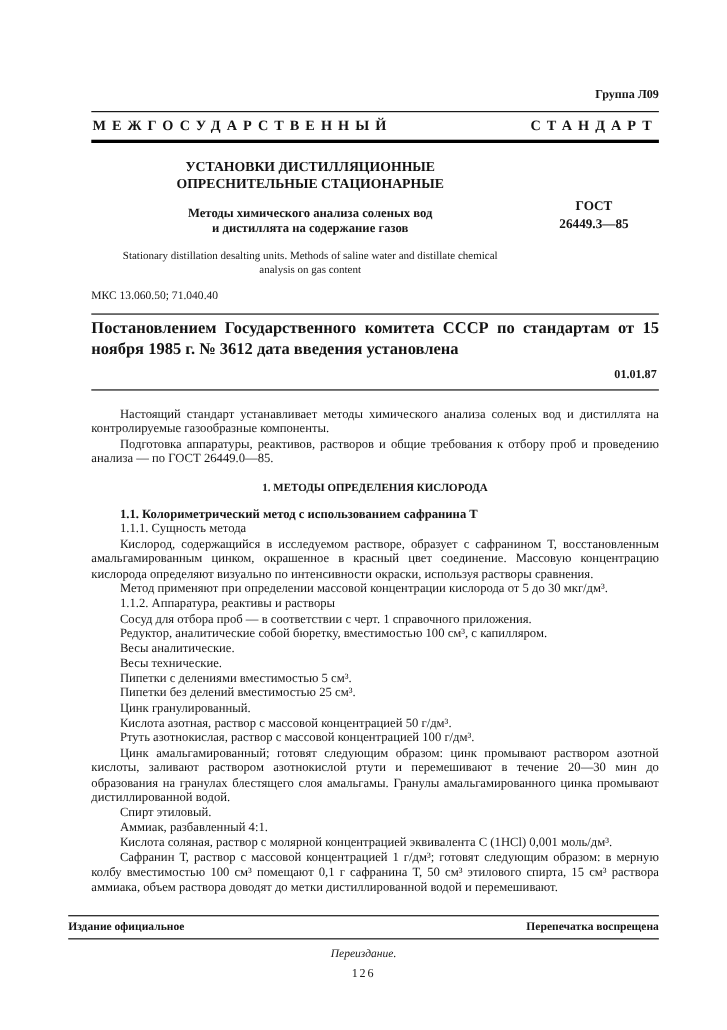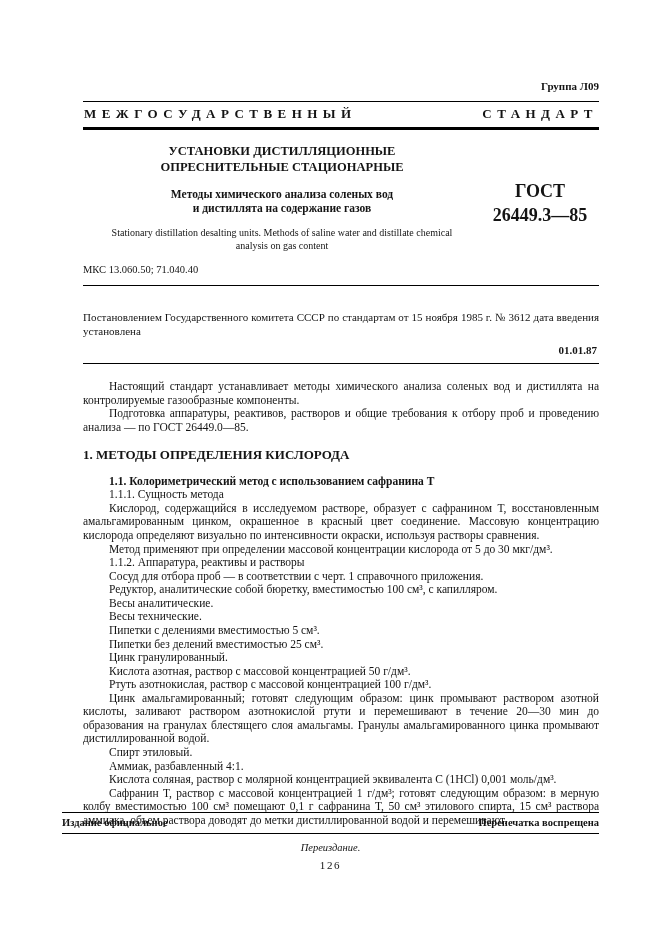--- a/index.html
+++ b/index.html
@@ -18,36 +18,36 @@
     display:flex; justify-content:space-between; align-items:center;
     padding:4px 1px 5px 1px; font-weight:bold; font-size:13px;
   }
   .std-header span { letter-spacing:0.42em; }
 
   .title-block { display:flex; margin-top:13px; }
   .title-main { flex:1; text-align:center; }
   .doc-title { font-weight:bold; font-size:12.5px; line-height:1.3; }
   .doc-subtitle { font-weight:bold; font-size:11.5px; line-height:1.3; margin-top:11px; }
   .english-title { font-size:10px; line-height:1.25; margin-top:11px; }
-  .gost-box { width:118px; text-align:center; font-weight:bold; font-size:18px; line-height:1.35; padding-top:36px; }
+  .gost-box { width:118px; text-align:center; font-weight:bold; font-size:12px; line-height:1.35; padding-top:36px; }
 
   .codes { font-size:10.5px; line-height:1.45; margin-top:10px; }
 
   .rule { border-top:1px solid #000; margin-top:7px; }
 
-  .decree { font-weight:normal; font-size:11px; line-height:1.3; text-align:justify; margin-top:24px; }
+  .decree { font-weight:bold; font-size:15px; line-height:1.3; text-align:justify; margin-top:4px; }
   .effective-date { font-weight:bold; font-size:11px; text-align:right; margin-top:6px; padding-right:2px; }
 
   .body-text { margin-top:16px; font-size:11.5px; line-height:1.18; }
   .body-text p { text-align:justify; text-indent:26px; }
 
-  .section-heading { font-weight:bold; font-size:13px; margin:13px 0 12px 0; }
+  .section-heading { text-align:center; font-weight:bold; font-size:10px; margin:13px 0 12px 0; }
   p.bold { font-weight:bold; }
 
-  .footer { position:absolute; left:62px; right:62px; top:812px;font-family:Liberation Serif, serif; }
+  .footer { position:absolute; left:62px; right:62px; top:832px;font-family:Liberation Serif, serif; }
   .footer-rule { border-top:1px solid #000; }
   .footer-row { display:flex; justify-content:space-between; font-weight:bold; font-size:10.5px; padding:4px 0 5px 0; }
   .reissue { text-align:center; font-style:italic; font-size:10.5px; margin-top:8px; }
   .page-number { text-align:center; font-size:11px; margin-top:6px; letter-spacing:0.15em; }
 </style>
 </head>
 <body>
 
 <div class="page">
 

